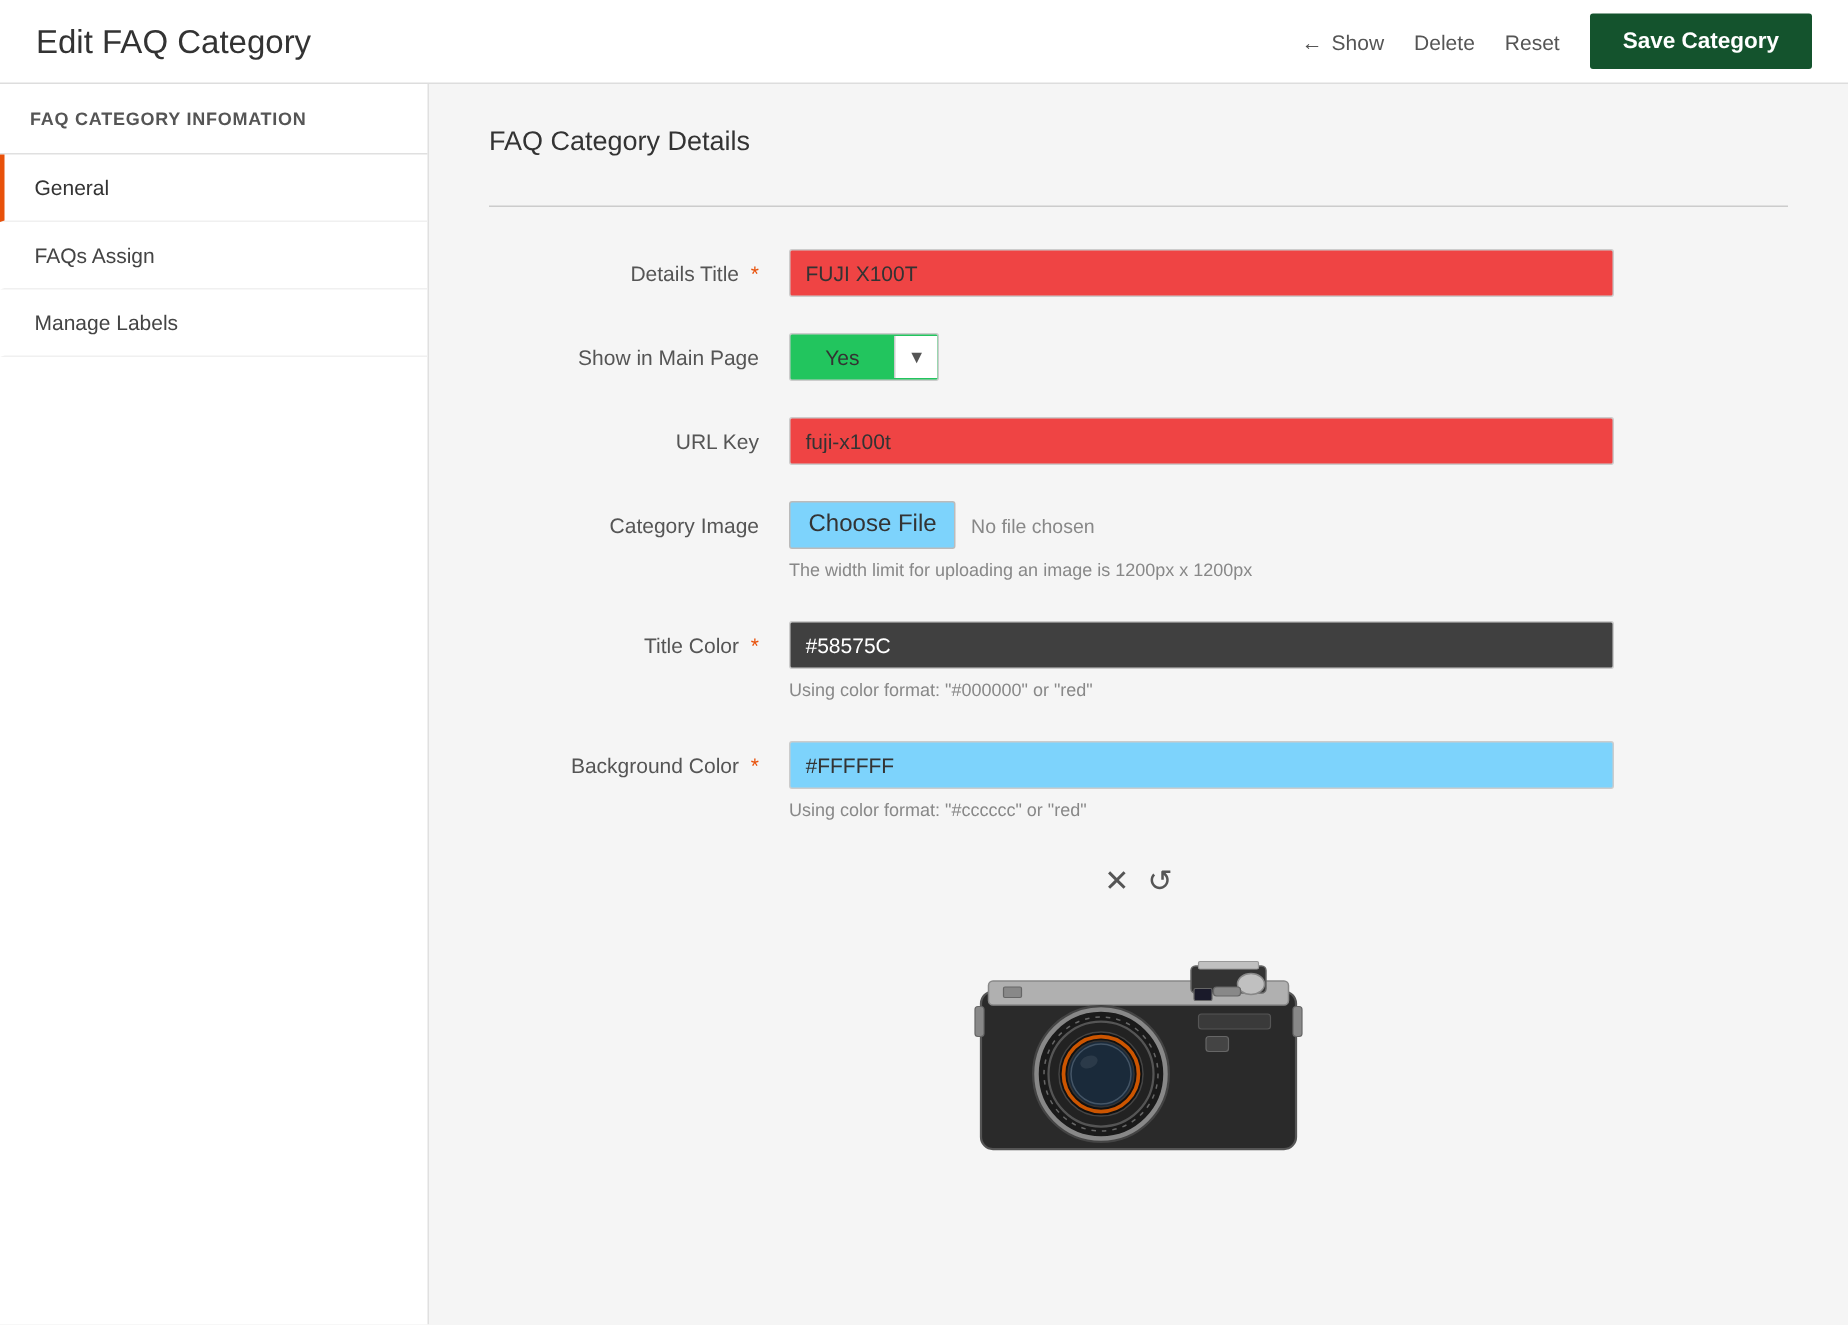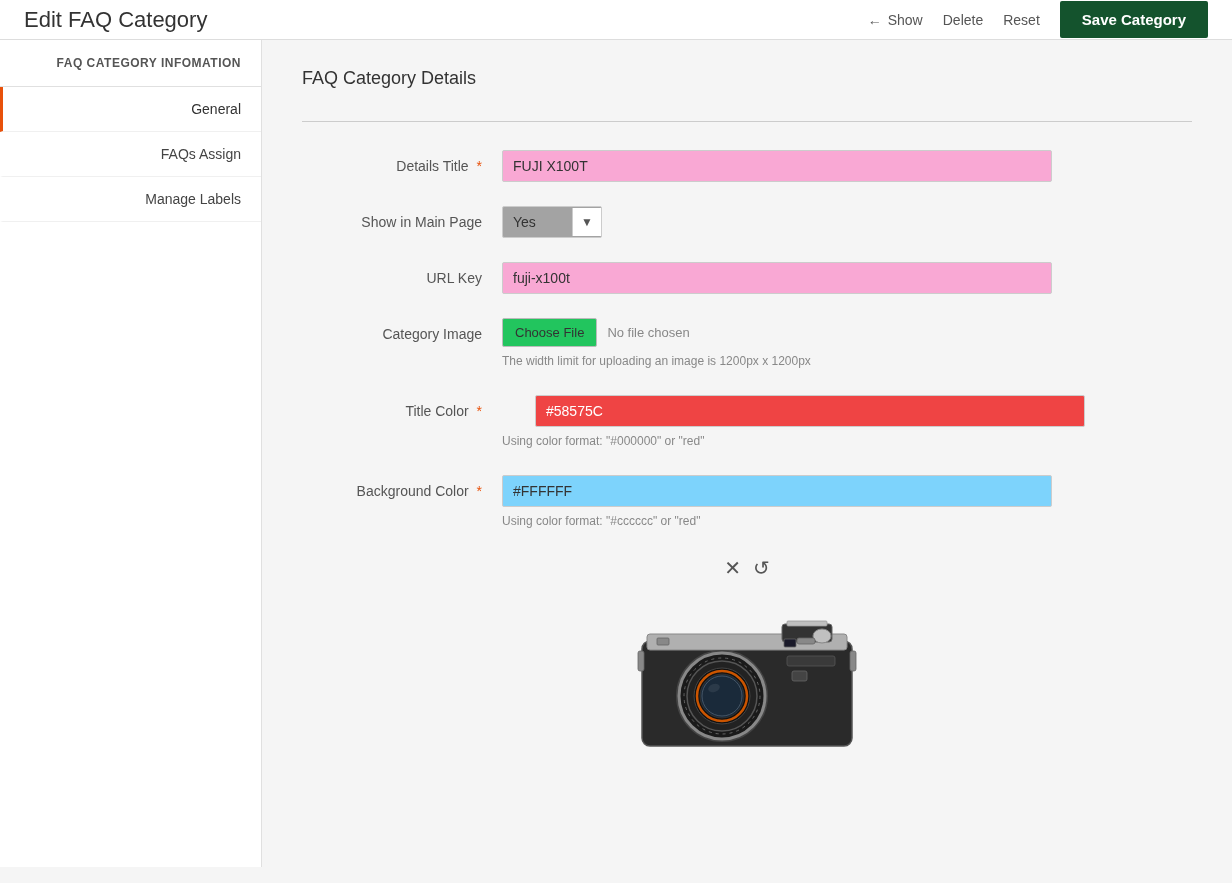--- a/index.html
+++ b/index.html
@@ -3,21 +3,21 @@
   <meta charset="utf-8">
   <style>
     * { box-sizing: border-box; margin: 0; padding: 0; }
     body { font-family: 'Segoe UI', Arial, sans-serif; background: #f5f5f5; color: #333; font-size: 14px; }
 
     
     .header {
       background: #fff;
       border-bottom: 1px solid #ddd;
       padding: 0 24px;
-      height: 40px;
+      height: 56px;
       display: flex;
       align-items: center;
       justify-content: space-between;
     }
     .header-title {
       font-size: 22px;
       font-weight: 400;
       color: #333;
     }
     .header-actions {
@@ -48,25 +48,24 @@
     }
 
     
     .layout {
       display: flex;
       min-height: calc(100vh - 56px);
     }
 
     
     .sidebar {
-      width: 262px;
+      width: 286px;
       background: #fff;
       border-right: 1px solid #e0e0e0;
       flex-shrink: 0;
-      text-align: right;
     }
     .sidebar-header {
       padding: 16px 20px;
       font-size: 12px;
       font-weight: 700;
       color: #555;
       letter-spacing: 0.5px;
       text-transform: uppercase;
       border-bottom: 1px solid #e0e0e0;
     }
@@ -125,33 +124,34 @@
       flex: 1;
       max-width: 550px;
     }
     .form-input {
       width: 100%;
       padding: 7px 10px;
       border: 1px solid #ccc;
       border-radius: 2px;
       font-size: 14px;
       color: #333;
-      background: #f9a8d4;
+      background: #ef4444;
       outline: none;
     }
 
     
     .select-wrap {
       display: flex;
       align-items: center;
       border: 1px solid #ccc;
       border-radius: 2px;
       overflow: hidden;
       width: 100px;
-      background: #a3a3a3;
+      background: #22c55e;
+      text-align: center;
     }
     .select-text {
       padding: 7px 10px;
       font-size: 14px;
       color: #333;
       flex: 1;
     }
     .select-arrow {
       background: #fff;
       border-left: 1px solid #ccc;
@@ -162,24 +162,24 @@
     }
 
     
     .file-wrap {
       display: flex;
       align-items: center;
       gap: 10px;
     }
     .btn-choose-file {
       padding: 6px 12px;
-      background: #22c55e;
+      background: #7dd3fc;
       border: 1px solid #bbb;
       border-radius: 2px;
-      font-size: 13px;
+      font-size: 16px;
       cursor: pointer;
       color: #333;
     }
     .file-name-text {
       color: #888;
       font-size: 13px;
     }
     .form-hint {
       font-size: 12px;
       color: #888;
@@ -321,21 +321,21 @@
         </div>
       </div>
     </div>
 
     <div class="form-row">
       <div class="form-label">
         <span>Title Color</span>
         <span class="required-star">*</span>
       </div>
       <div class="form-control-wrap">
-        <input type="text" class="form-input color-input" value="#58575C" style="background: #ef4444; color: rgb(255, 255, 255); margin-left: 33px;">
+        <input type="text" class="form-input color-input" value="#58575C" style="background: #404040; color: rgb(255, 255, 255);">
         <div class="form-hint">Using color format: "#000000" or "red"</div>
       </div>
     </div>
 
     <div class="form-row">
       <div class="form-label">
         <span>Background Color</span>
         <span class="required-star">*</span>
       </div>
       <div class="form-control-wrap">

